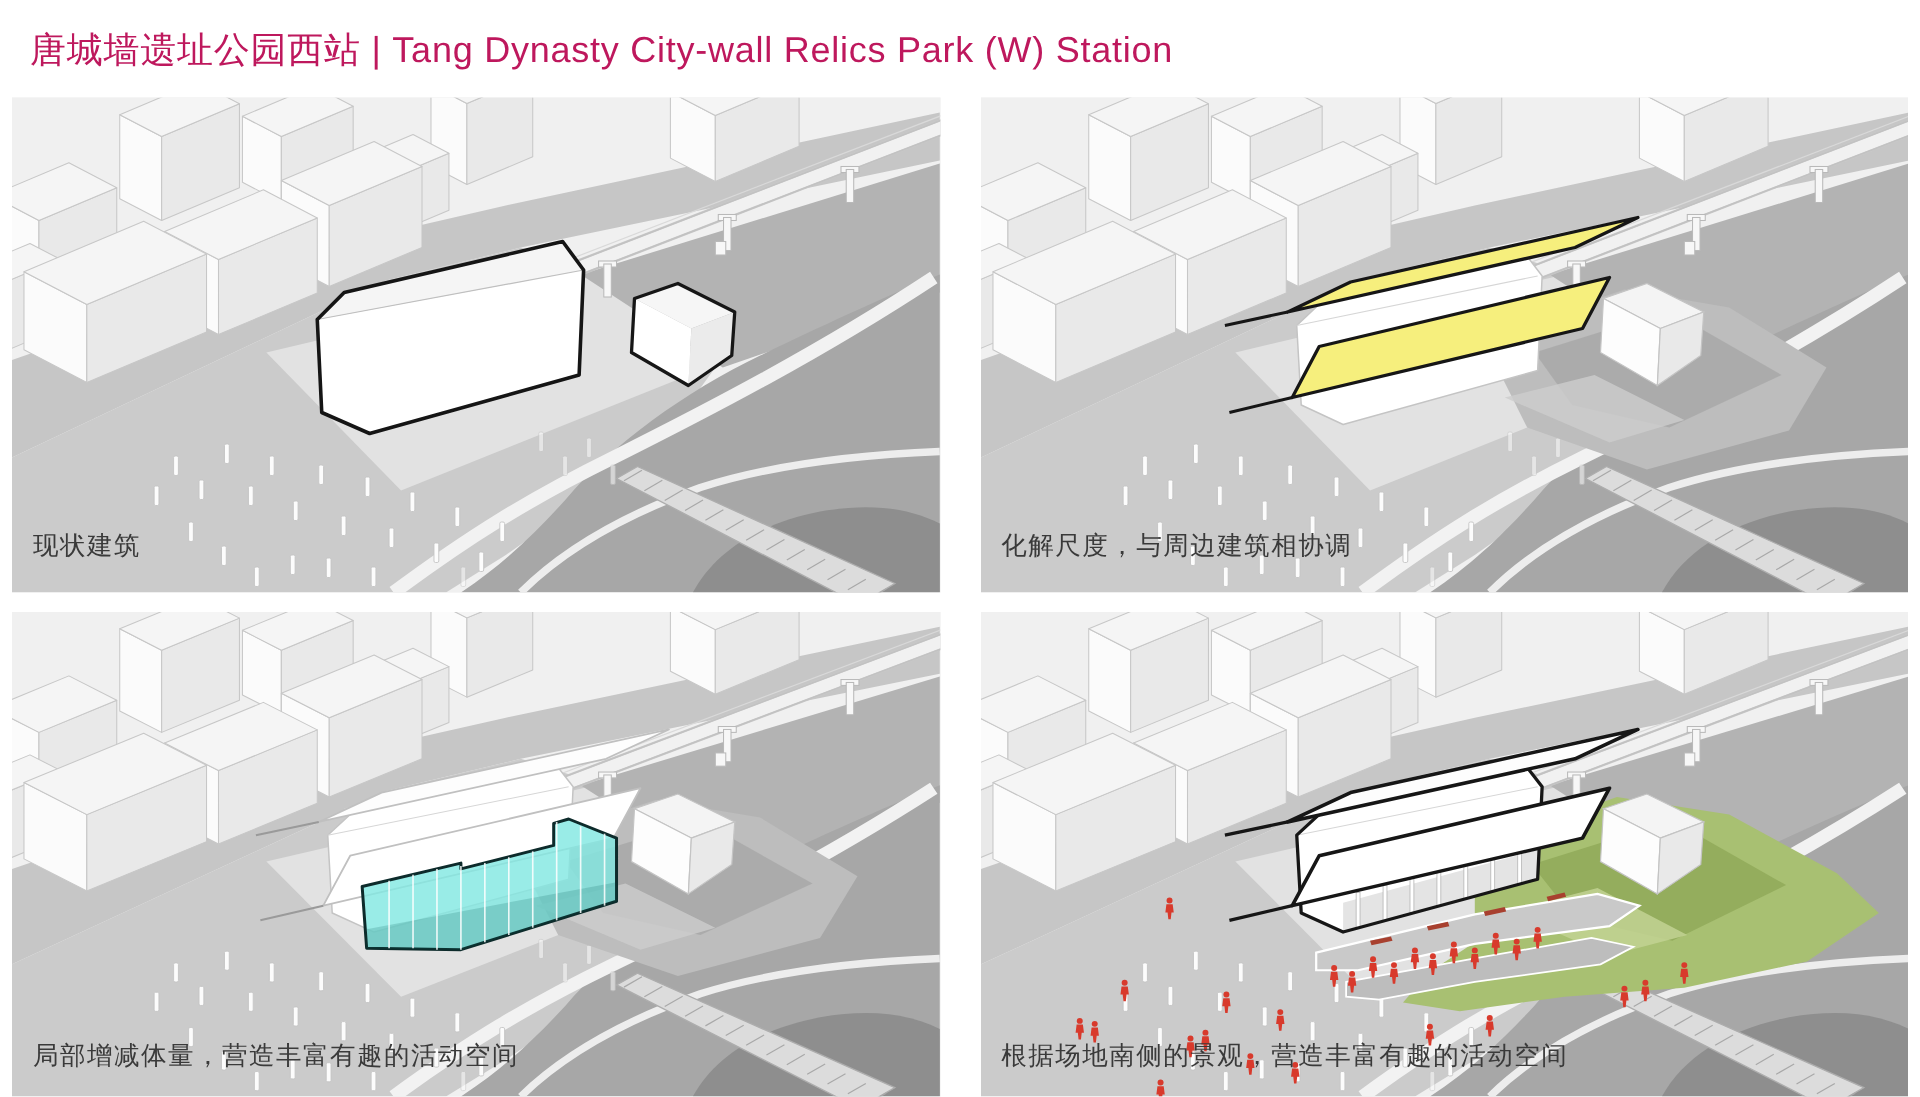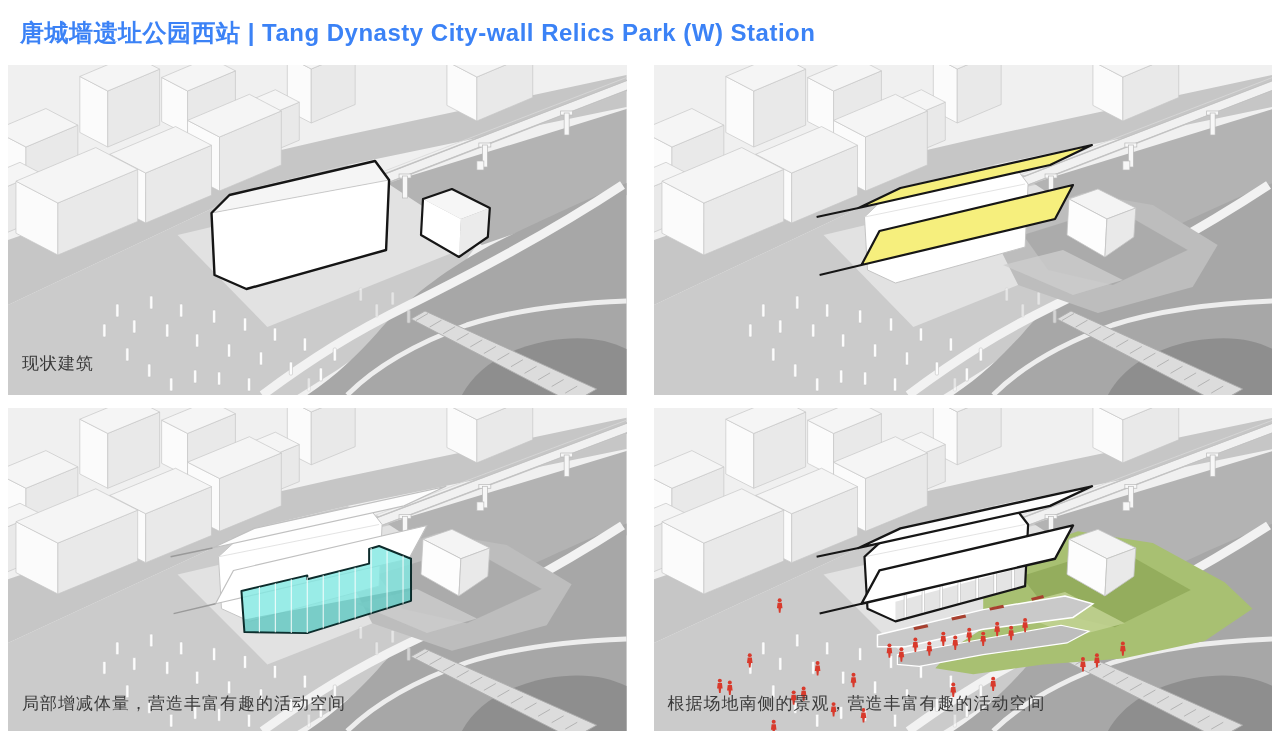--- a/index.html
+++ b/index.html
@@ -1,20 +1,20 @@
 <!DOCTYPE html>
 <html><head>
 <meta charset="utf-8">
 <style>
   html,body{margin:0;padding:0;background:#ffffff;}
   body{width:1280px;height:731px;overflow:hidden;position:relative;
        font-family:"Liberation Sans","DejaVu Sans",sans-serif;color:#2b2b2b;}
   header{position:absolute;top:0;left:0;right:0;height:64px;}
-  h1{margin:0;padding:17px 0 0 20px;font-size:24px;font-weight:700;
-     letter-spacing:.5px;color:#3b82f6;white-space:nowrap;}
+  h1{margin:0;padding:17px 0 0 20px;font-size:24px;font-weight:400;
+     letter-spacing:.5px;color:#be185d;white-space:nowrap;}
   main{position:absolute;left:8px;right:8px;top:65px;bottom:0;
        display:grid;grid-template-columns:1fr 1fr;grid-template-rows:330px 323px;
        column-gap:27px;row-gap:13px;}
   figure.panel{margin:0;position:relative;background:#f0f0f0;overflow:hidden;}
   figure.panel svg.scene{position:absolute;inset:0;width:100%;height:100%;display:block;}
   figcaption{position:absolute;left:14px;bottom:20px;font-size:17px;color:#3a3a3a;
              letter-spacing:1px;white-space:nowrap;}
   .row2 figcaption{bottom:16px;text-align:center;}
   
   .isofaces polygon{stroke:#c7c7c7;stroke-width:.7;stroke-linejoin:round;}
@@ -331,20 +331,21 @@
         <use href="#v-existing"></use>
     </svg>
     <figcaption>现状建筑</figcaption>
   </figure>
 
   <figure class="panel">
     <svg class="scene" viewBox="0 0 620 330" preserveAspectRatio="none">
       <use href="#scene-base"></use>
         <use href="#v-scale"></use>
     </svg>
+    <figcaption>化解尺度，与周边建筑相协调</figcaption>
   </figure>
 
   <figure class="panel row2">
     <svg class="scene" viewBox="0 0 620 330" preserveAspectRatio="none">
       <use href="#scene-base"></use>
         <use href="#v-volume"></use>
     </svg>
     <figcaption>局部增减体量，营造丰富有趣的活动空间</figcaption>
   </figure>
 

